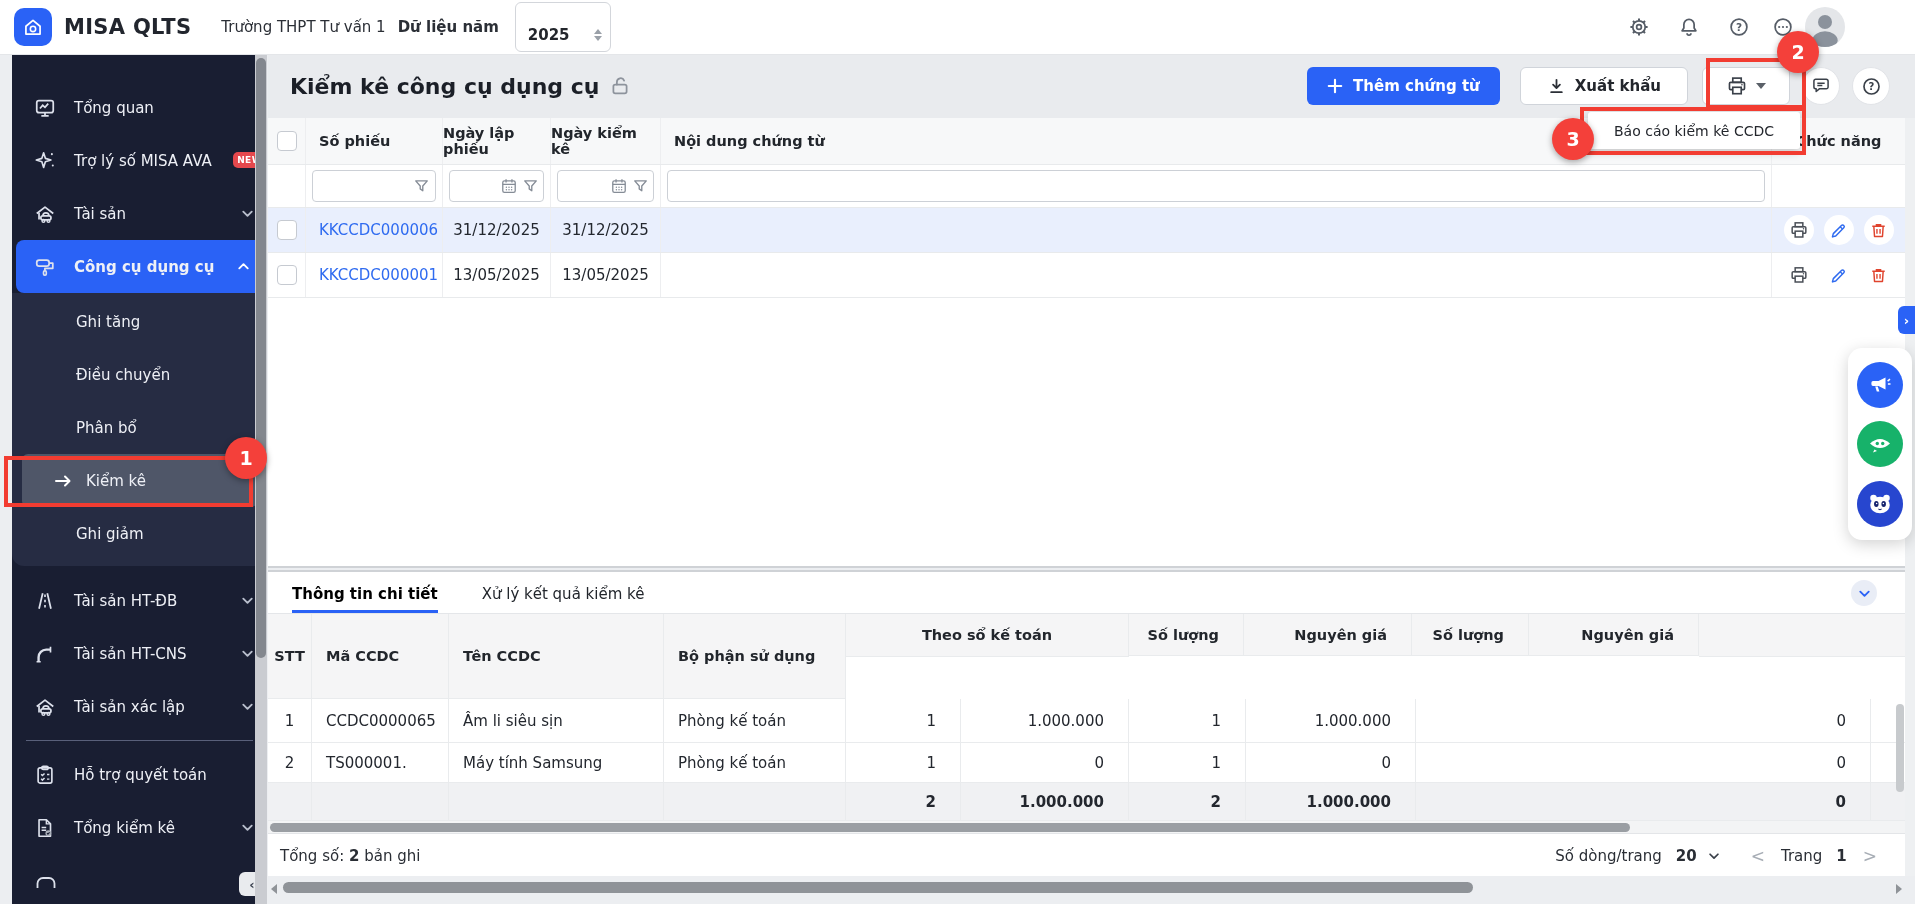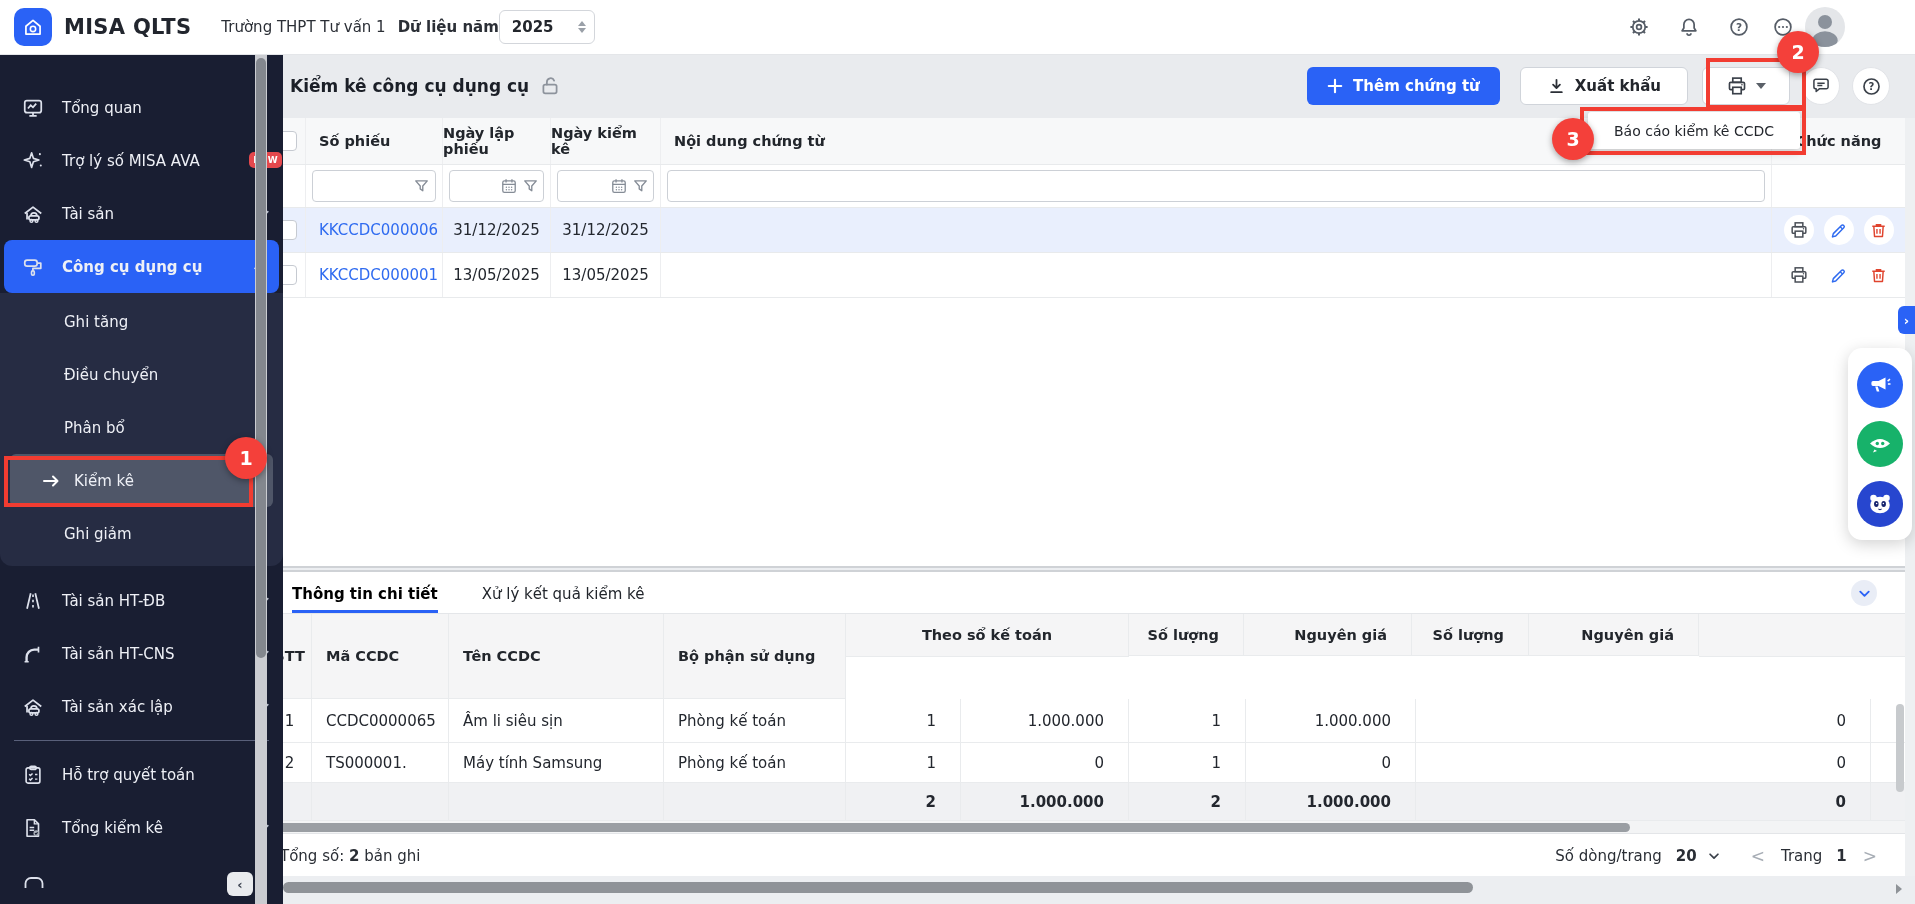--- a/index.html
+++ b/index.html
@@ -6,50 +6,50 @@
   .app{position:relative;width:1915px;height:904px;background:#eceef1;overflow:hidden;}
   svg{display:block;}
   .ic{width:22px;height:22px;flex:none;}
 
   
   .topbar{position:absolute;left:0;top:0;width:1915px;height:54px;background:#fff;border-bottom:1px solid #e4e6e9;display:flex;align-items:center;z-index:5;}
   .logo{width:38px;height:38px;border-radius:10px;background:#2a62f6;margin-left:14px;display:flex;align-items:center;justify-content:center;}
   .appname{font-size:21px;font-weight:bold;color:#22262e;margin-left:12px;letter-spacing:.3px;}
   .orgname{font-size:15px;color:#2b2f36;margin-left:30px;}
   .yearlbl{font-size:15px;font-weight:bold;color:#2b2f36;margin-left:12px;}
-  .yearbox{width:74px;height:32px;border:1px solid #d3d6db;border-radius:6px;display:flex;align-items:center;justify-content:space-between;padding:0 8px 0 12px;background:#fff;}
+  .yearbox{margin-left:16px;width:74px;height:32px;border:1px solid #d3d6db;border-radius:6px;display:flex;align-items:center;justify-content:space-between;padding:16px 8px 0 12px;background:#fff;}
   .yearbox .v{font-size:15px;font-weight:bold;color:#23262c;}
   .stepper{display:flex;flex-direction:column;gap:2px;}
   .stepper i{width:0;height:0;border-left:4px solid transparent;border-right:4px solid transparent;}
   .stepper .up{border-bottom:5px solid #9aa0a8;}
   .stepper .dn{border-top:5px solid #9aa0a8;}
   .tb-ic{position:absolute;top:16px;width:22px;height:22px;color:#555c66;}
   .avatar{position:absolute;left:1805px;top:7px;width:40px;height:40px;border-radius:50%;background:#e4e6e9;overflow:hidden;}
 
   
-  .sidebar{position:absolute;left:0;top:54px;width:283px;height:850px;background:#191e32;color:#eef0f6;overflow:hidden;z-index:4;}
+  .sidebar{position:absolute;left:12px;top:54px;width:255px;height:850px;background:#191e32;color:#eef0f6;overflow:hidden;z-index:4;}
   .side-list{padding-top:27px;}
   .s-item{height:53px;display:flex;align-items:center;padding:0 0 0 22px;font-size:15px;cursor:pointer;position:relative;}
   .s-item .lb{margin-left:18px;}
   .s-item .ic{color:#dde1ec;}
   .chev{margin-left:auto;margin-right:12px;color:#b9bfcd;}
   .s-active{background:#2a62f6;border-radius:8px;margin:0 4px;padding-left:18px;}
   .s-active .lb{font-weight:bold;}
   .submenu{background:#262c43;border-radius:0 0 12px 12px;padding:2px 0 6px 0;}
   .sub-item{height:53px;display:flex;align-items:center;padding-left:64px;font-size:15px;cursor:pointer;}
   .sub-active{background:#4f5668;border-radius:6px;margin:0 10px;padding-left:32px;display:flex;align-items:center;gap:12px;}
   .divider{height:1px;background:#59607a;margin:7px 14px 7px 14px;}
   .newbadge{position:absolute;right:1px;top:18px;background:#e5484d;color:#fff;font-size:9px;font-weight:bold;border-radius:5px;padding:3px 4px;letter-spacing:.4px;}
   .collapse-btn{position:absolute;left:227px;top:818px;width:26px;height:24px;border-radius:6px;background:#e9ebee;color:#39404e;display:flex;align-items:center;justify-content:center;font-size:13px;font-weight:bold;}
   .side-scroll-track{position:absolute;left:255px;top:54px;width:12px;height:850px;background:#caccd1;z-index:4;}
   .side-scroll-thumb{position:absolute;left:256px;top:58px;width:10px;height:600px;background:#83878e;border-radius:5px;z-index:5;}
 
   
   .page-header{position:absolute;left:268px;top:54px;width:1647px;height:64px;background:#e9ebee;display:flex;align-items:center;}
-  .page-title{font-size:17px;font-weight:bold;color:#1b1f27;margin-left:22px;display:flex;align-items:center;gap:10px;}
+  .page-title{font-size:22px;font-weight:bold;color:#1b1f27;margin-left:22px;display:flex;align-items:center;gap:10px;}
   .btn{height:38px;border-radius:6px;display:flex;align-items:center;justify-content:center;font-size:15px;cursor:pointer;box-sizing:border-box;}
   .btn-primary{background:#2a62f6;color:#fff;font-weight:bold;padding:0 20px;gap:10px;}
   .btn-light{background:#fff;border:1px solid #d0d4da;color:#23262c;font-weight:bold;padding:0 26px;gap:9px;}
   .btn-icon{background:#fff;border:1px solid #d0d4da;width:88px;gap:8px;}
   .btn-round{background:#fff;width:38px;border-radius:50%;border:1px solid #e2e4e8;color:#3a4049;}
   .hdr-buttons{position:absolute;right:25px;top:13px;display:flex;align-items:center;}
 
   
   .master-card{position:absolute;left:268px;top:118px;width:1637px;height:448px;background:#fff;border-bottom:2px solid #cfd2d6;}
   .mrow{display:grid;grid-template-columns:38px 137px 108px 110px 1fr 133px;border-bottom:1px solid #e8eaec;box-sizing:border-box;}

